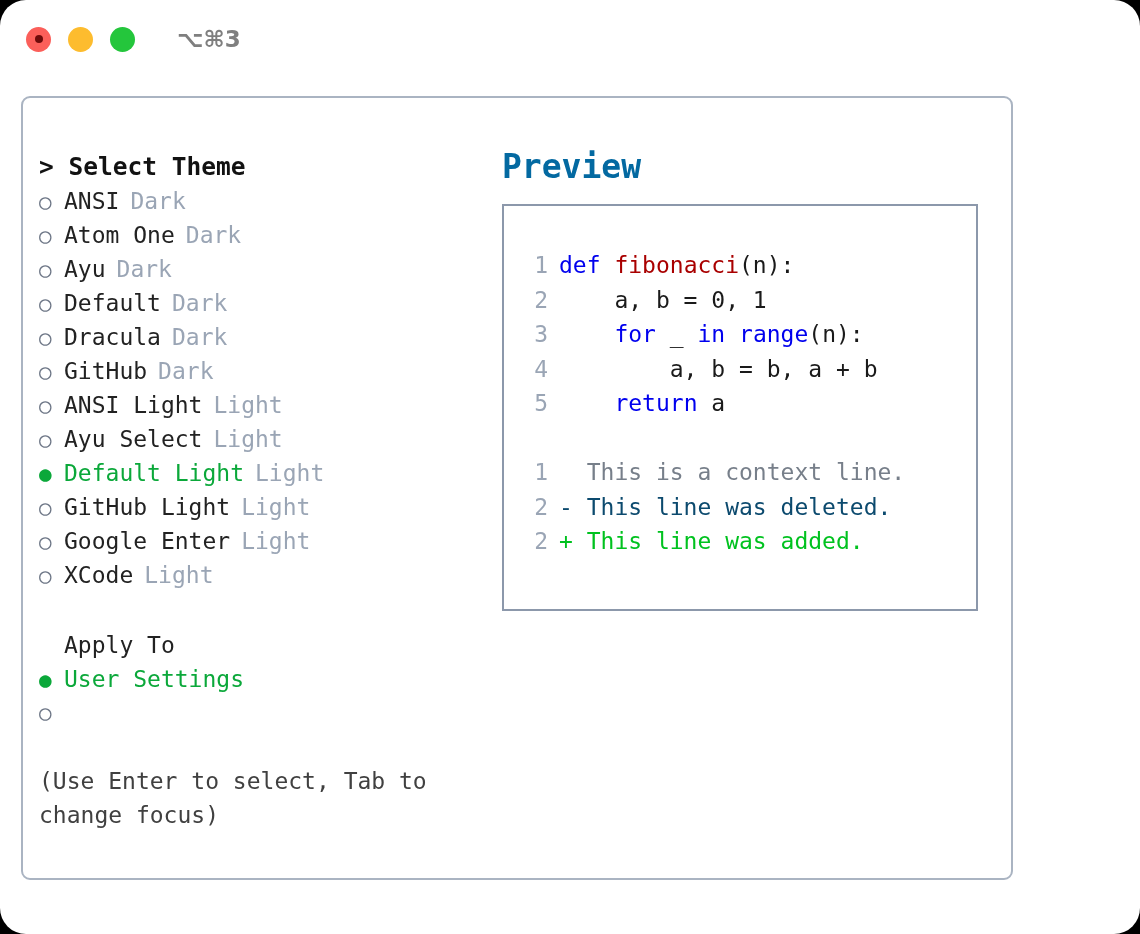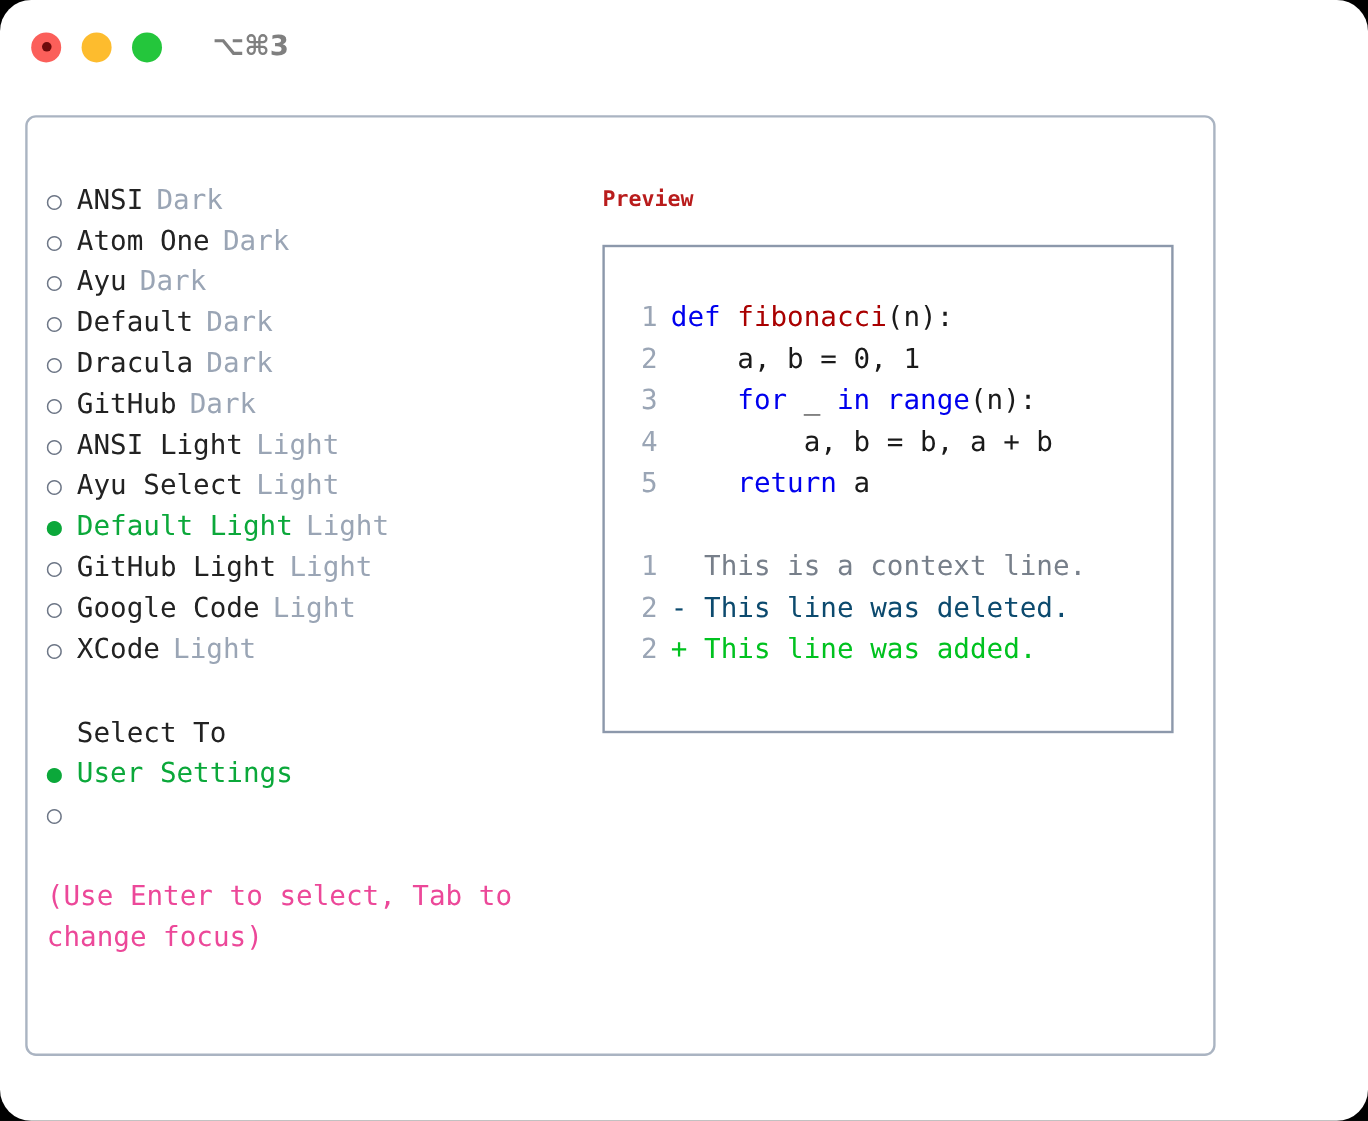--- a/index.html
+++ b/index.html
@@ -135,36 +135,36 @@
     font-size: 23px;
     color: #222222;
     line-height: 34px;
     padding-left: 25px;
     white-space: pre;
   }
 
   .hint {
     margin-top: 34px;
     font-size: 23px;
-    color: #ec4899;
+    color: #404040;
     line-height: 34px;
     width: 400px;
   }
 
   
   .right-col {
     position: absolute;
     left: 479px;
     top: 52px;
     width: 500px;
   }
   .preview-title {
-    font-size: 18px;
+    font-size: 33px;
     font-weight: bold;
-    color: #b91c1c;
+    color: #0369a1;
     line-height: 34px;
   }
   .code-box {
     margin-top: 20px;
     width: 476px;
     height: 407px;
     border: 2px solid #8c98ab;
     background: #ffffff;
     box-sizing: border-box;
     position: relative;
@@ -211,38 +211,39 @@
       <div class="dot dot-green"></div>
     </div>
     <div class="shortcut">⌥⌘3</div>
   </div>
 
   <div class="panel">
     <div class="columns">
 
       <div class="left-col">
 
+        <div class="heading">&gt; Select Theme</div>
 
         <div class="opt-list" id="theme-options">
             <div class="opt"><span class="marker">○</span><span class="opt-label">ANSI</span><span class="opt-tag">Dark</span></div>
             <div class="opt"><span class="marker">○</span><span class="opt-label">Atom One</span><span class="opt-tag">Dark</span></div>
             <div class="opt"><span class="marker">○</span><span class="opt-label">Ayu</span><span class="opt-tag">Dark</span></div>
             <div class="opt"><span class="marker">○</span><span class="opt-label">Default</span><span class="opt-tag">Dark</span></div>
             <div class="opt"><span class="marker">○</span><span class="opt-label">Dracula</span><span class="opt-tag">Dark</span></div>
             <div class="opt"><span class="marker">○</span><span class="opt-label">GitHub</span><span class="opt-tag">Dark</span></div>
             <div class="opt"><span class="marker">○</span><span class="opt-label">ANSI Light</span><span class="opt-tag">Light</span></div>
             <div class="opt"><span class="marker">○</span><span class="opt-label">Ayu Select</span><span class="opt-tag">Light</span></div>
             <div class="opt"><span class="marker sel">●</span><span class="opt-label selected">Default Light</span><span class="opt-tag">Light</span></div>
             <div class="opt"><span class="marker">○</span><span class="opt-label">GitHub Light</span><span class="opt-tag">Light</span></div>
-            <div class="opt"><span class="marker">○</span><span class="opt-label">Google Code</span><span class="opt-tag">Light</span></div>
+            <div class="opt"><span class="marker">○</span><span class="opt-label">Google Enter</span><span class="opt-tag">Light</span></div>
             <div class="opt"><span class="marker">○</span><span class="opt-label">XCode</span><span class="opt-tag">Light</span></div>
           </div>
 
         <div class="apply-block">
-          <div class="apply-title">Select To</div>
+          <div class="apply-title">Apply To</div>
           <div class="opt-list" id="apply-options">
               <div class="opt"><span class="marker sel">●</span><span class="opt-label selected">User Settings</span></div>
               <div class="opt"><span class="marker">○</span></div>
             </div>
         </div>
 
         <div class="hint">(Use Enter to select, Tab to change focus)</div>
       </div>
 
       <div class="right-col">

